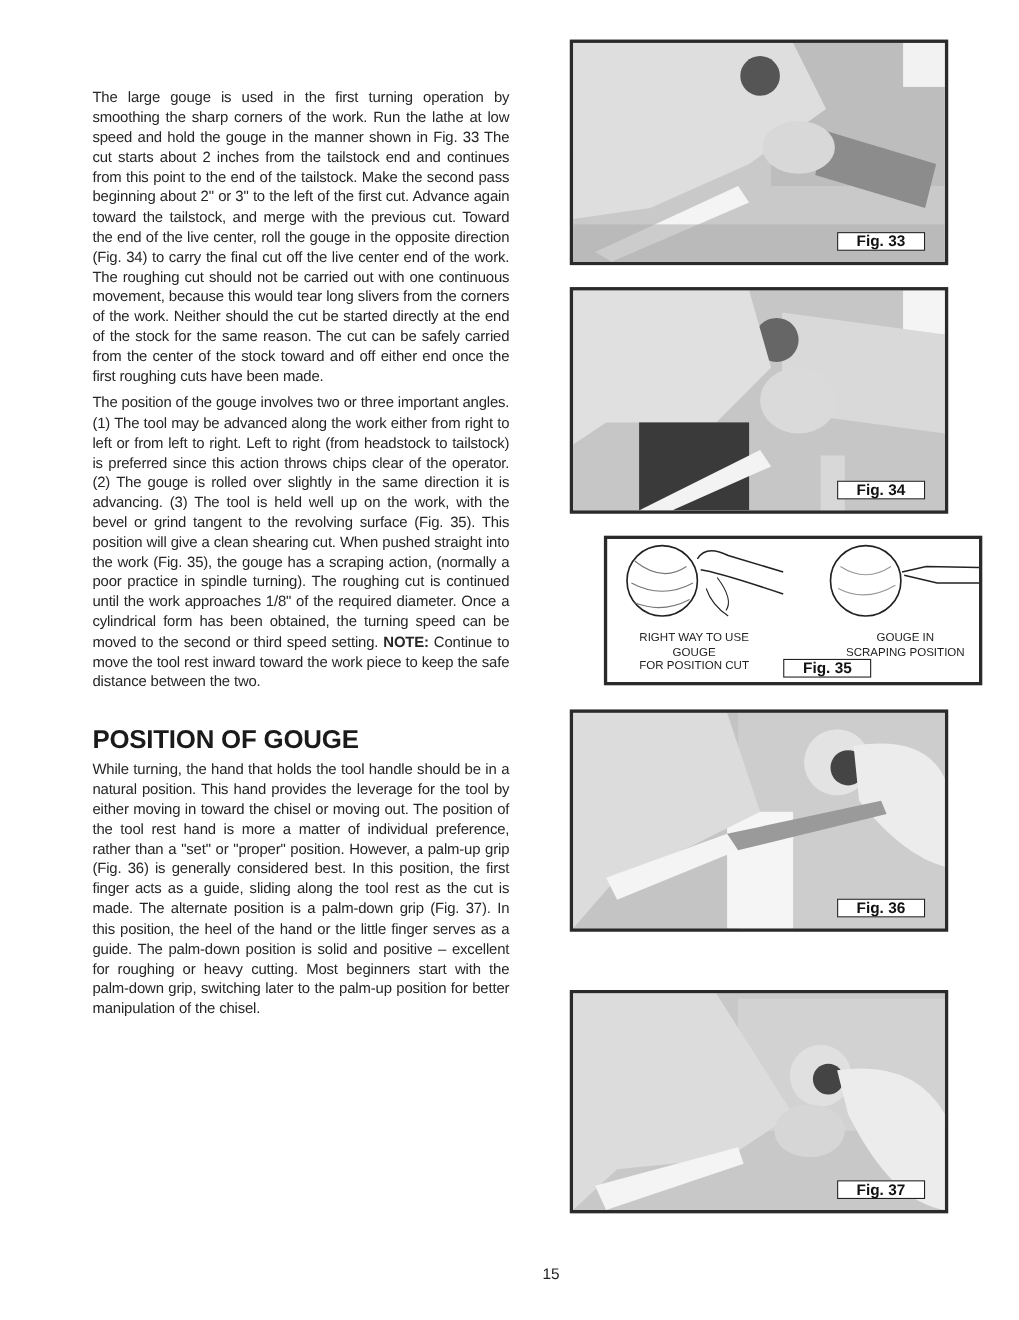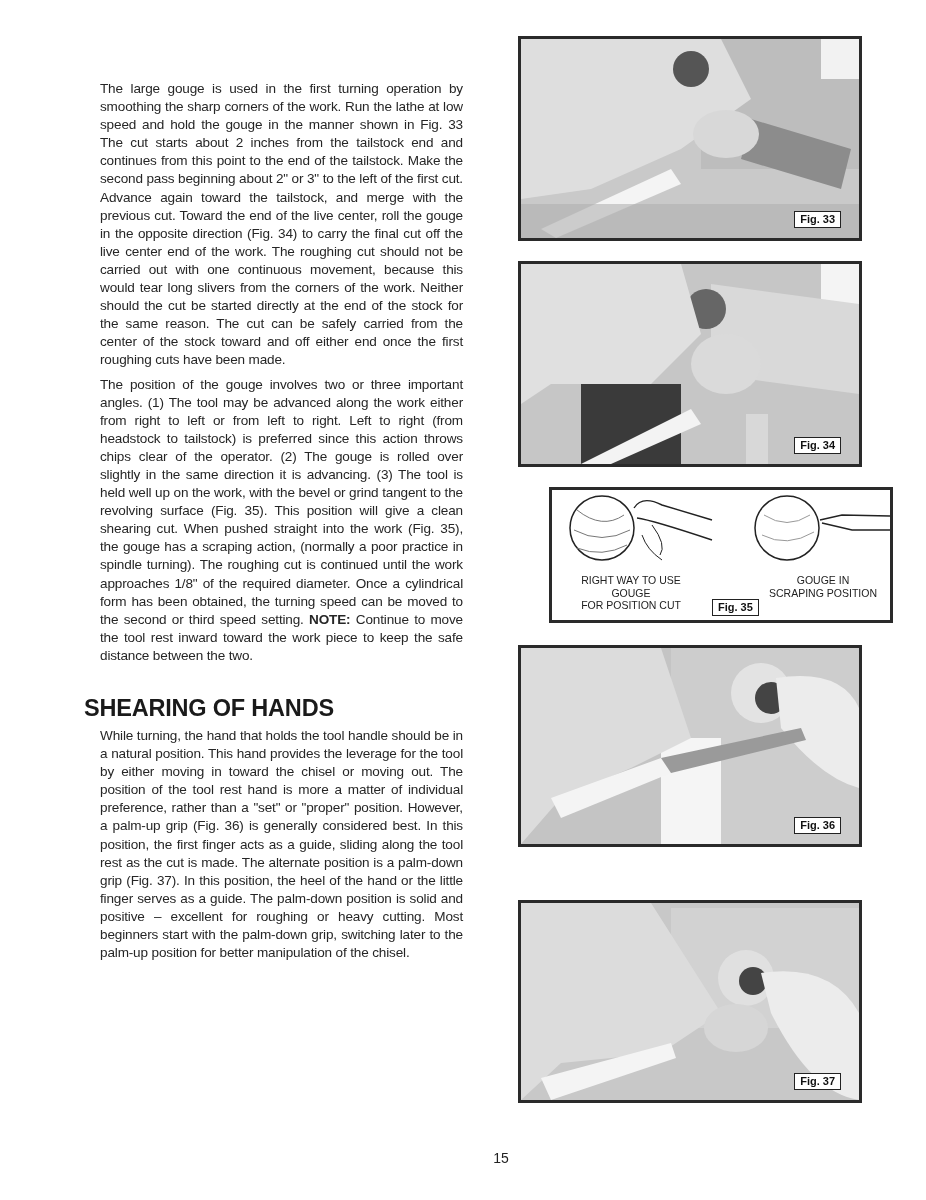--- a/index.html
+++ b/index.html
@@ -6,51 +6,51 @@
   body {
     width: 926px; height: 1200px; background: #ffffff; position: relative; overflow: hidden;
     font-family: "Liberation Sans", "DejaVu Sans", sans-serif; color: #1e1e1e;
   }
   .col-left { position: absolute; left: 84px; top: 80px; width: 379px; }
   h2 {
     font-family: "Liberation Sans", sans-serif; font-weight: bold; font-size: 23.5px;
     letter-spacing: -0.2px; margin: 0 0 4px 0; color: #1a1a1a; line-height: 30px;
   }
   p {
-    margin: 0 0 6px 16px; font-size: 13.55px; line-height: 18.1px; text-align: justify;
+    margin: 0 0 6px 0; font-size: 13.55px; line-height: 18.1px; text-align: justify;
     letter-spacing: -0.15px; color: #262626;
   }
   .gap { height: 22px; }
   .fig {
     position: absolute; left: 518px; width: 338px; border: 3px solid #2a2a2a;
     background: #cfcfcf; overflow: hidden; box-sizing: content-box;
   }
   .fig svg { display: block; width: 100%; height: 100%; }
   .fig-label {
     position: absolute; right: 18px; bottom: 10px; background: #fff; border: 1.5px solid #222;
-    font-weight: bold; font-size: 11px; padding: 1px 5px; line-height: 13px; color: #111;
+    font-weight: bold; font-size: 14px; padding: 1px 17px; line-height: 13px; color: #111;
   }
   .fig35 { background: #fff; margin-left: 31px; }
   .cap {
     position: absolute; font-size: 10.5px; text-align: center; line-height: 12.5px; color: #222;
   }
   .fig35 .fig-label { right: auto; left: 160px; bottom: 4px; text-align: center; }
   .page-num {
     position: absolute; left: 0; width: 926px; top: 1150px; text-align: center;
     font-size: 14px; color: #222; margin-left: 38px;
   }
 </style>
 </head>
 <body>
 
 <div class="col-left">
   <p>The large gouge is used in the first turning operation by smoothing the sharp corners of the work. Run the lathe at low speed and hold the gouge in the manner shown in Fig. 33 The cut starts about 2 inches from the tailstock end and continues from this point to the end of the tailstock. Make the second pass beginning about 2" or 3" to the left of the first cut. Advance again toward the tailstock, and merge with the previous cut. Toward the end of the live center, roll the gouge in the opposite direction (Fig. 34) to carry the final cut off the live center end of the work. The roughing cut should not be carried out with one continuous movement, because this would tear long slivers from the corners of the work. Neither should the cut be started directly at the end of the stock for the same reason. The cut can be safely carried from the center of the stock toward and off either end once the first roughing cuts have been made.</p>
   <p><span>The position of the gouge involves two or three important angles. (1) The tool may be advanced along the work either from right to left or from left to right. Left to right (from headstock to tailstock) is preferred since this action throws chips clear of the operator. (2) The gouge is rolled over slightly in the same direction it is advancing. (3) The tool is held well up on the work, with the bevel or grind tangent to the revolving surface (Fig. 35). This position will give a clean shearing cut. When pushed straight into the work (Fig. 35), the gouge has a scraping action, (normally a poor practice in spindle turning). The roughing cut is continued until the work approaches 1/8" of the required diameter. Once a cylindrical form has been obtained, the turning speed can be moved to the second or third speed setting.</span> <b>NOTE:</b><span> Continue to move the tool rest inward toward the work piece to keep the safe distance between the two.</span></p>
   <div class="gap"></div>
-  <h2>SHEARING OF HANDS</h2>
+  <h2>POSITION OF GOUGE</h2>
   <p>While turning, the hand that holds the tool handle should be in a natural position. This hand provides the leverage for the tool by either moving in toward the chisel or moving out. The position of the tool rest hand is more a matter of individual preference, rather than a "set" or "proper" position. However, a palm-up grip (Fig. 36) is generally considered best. In this position, the first finger acts as a guide, sliding along the tool rest as the cut is made. The alternate position is a palm-down grip (Fig. 37). In this position, the heel of the hand or the little finger serves as a guide. The palm-down position is solid and positive – excellent for roughing or heavy cutting. Most beginners start with the palm-down grip, switching later to the palm-up position for better manipulation of the chisel.</p>
 </div>
 
 <div class="fig" style="top:36px;height:199px;">
   <svg viewBox="0 0 338 199" preserveAspectRatio="none">
     <rect width="338" height="199" fill="#c9c9c9"></rect>
     <rect x="180" y="0" width="158" height="130" fill="#bdbdbd"></rect>
     <rect x="300" y="0" width="38" height="40" fill="#f2f2f2"></rect>
     <path d="M0 0 H200 L230 60 L160 110 L70 150 L0 160 Z" fill="#dedede"></path>
     <circle cx="170" cy="30" r="18" fill="#555"></circle>

